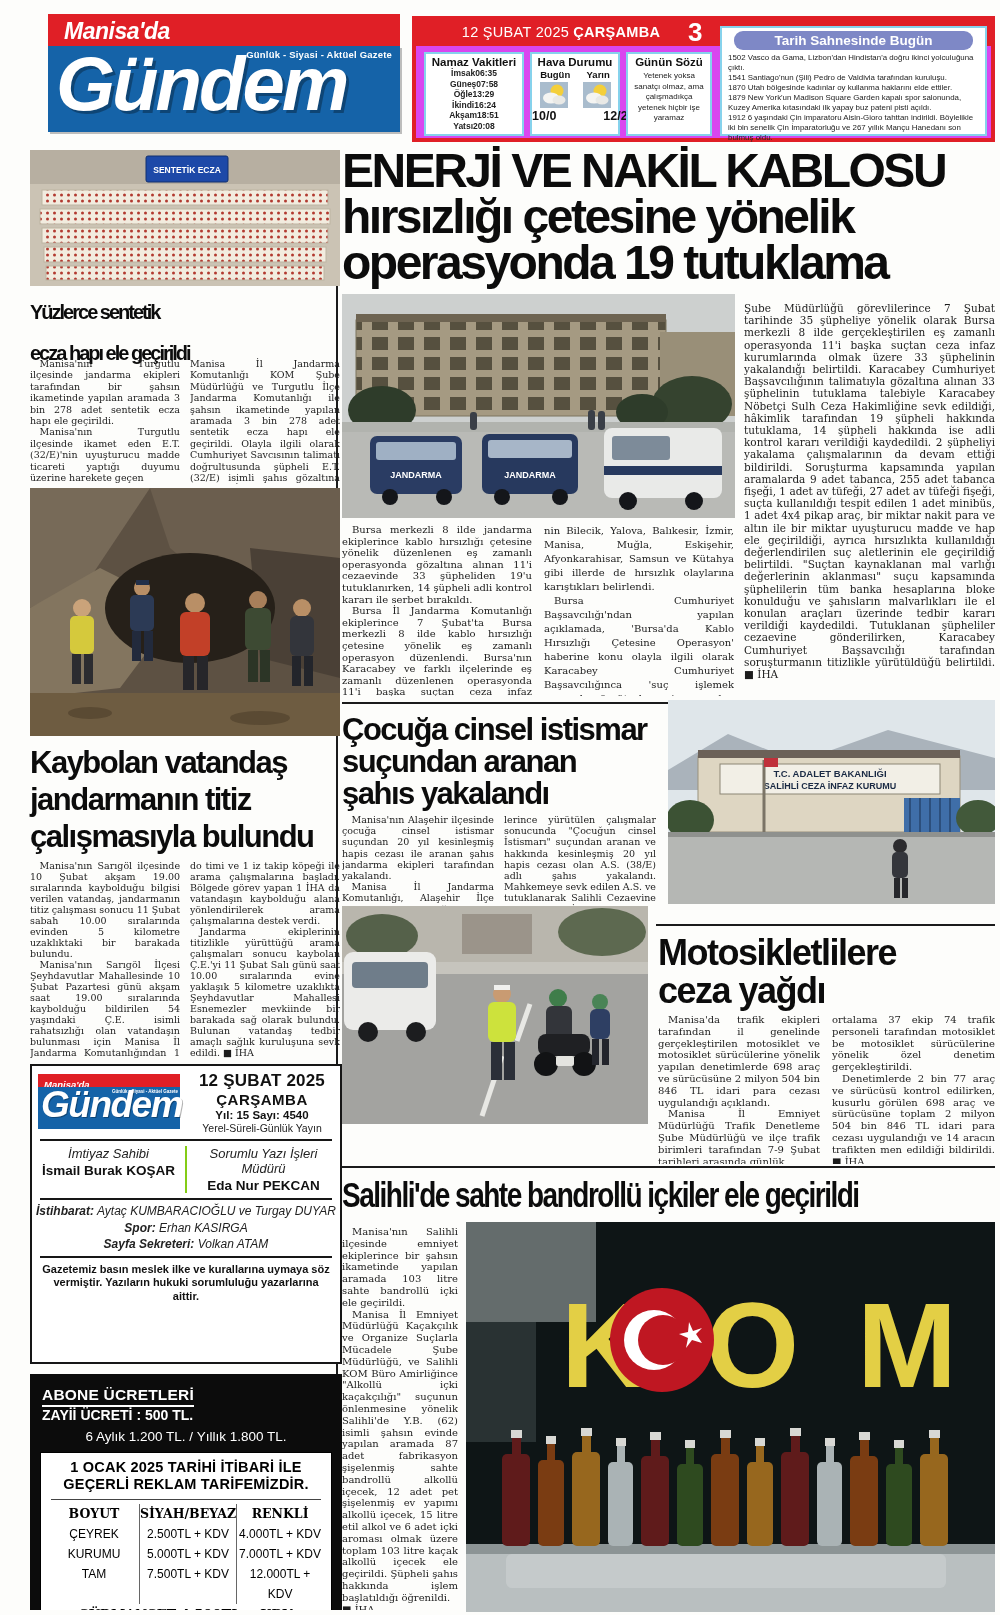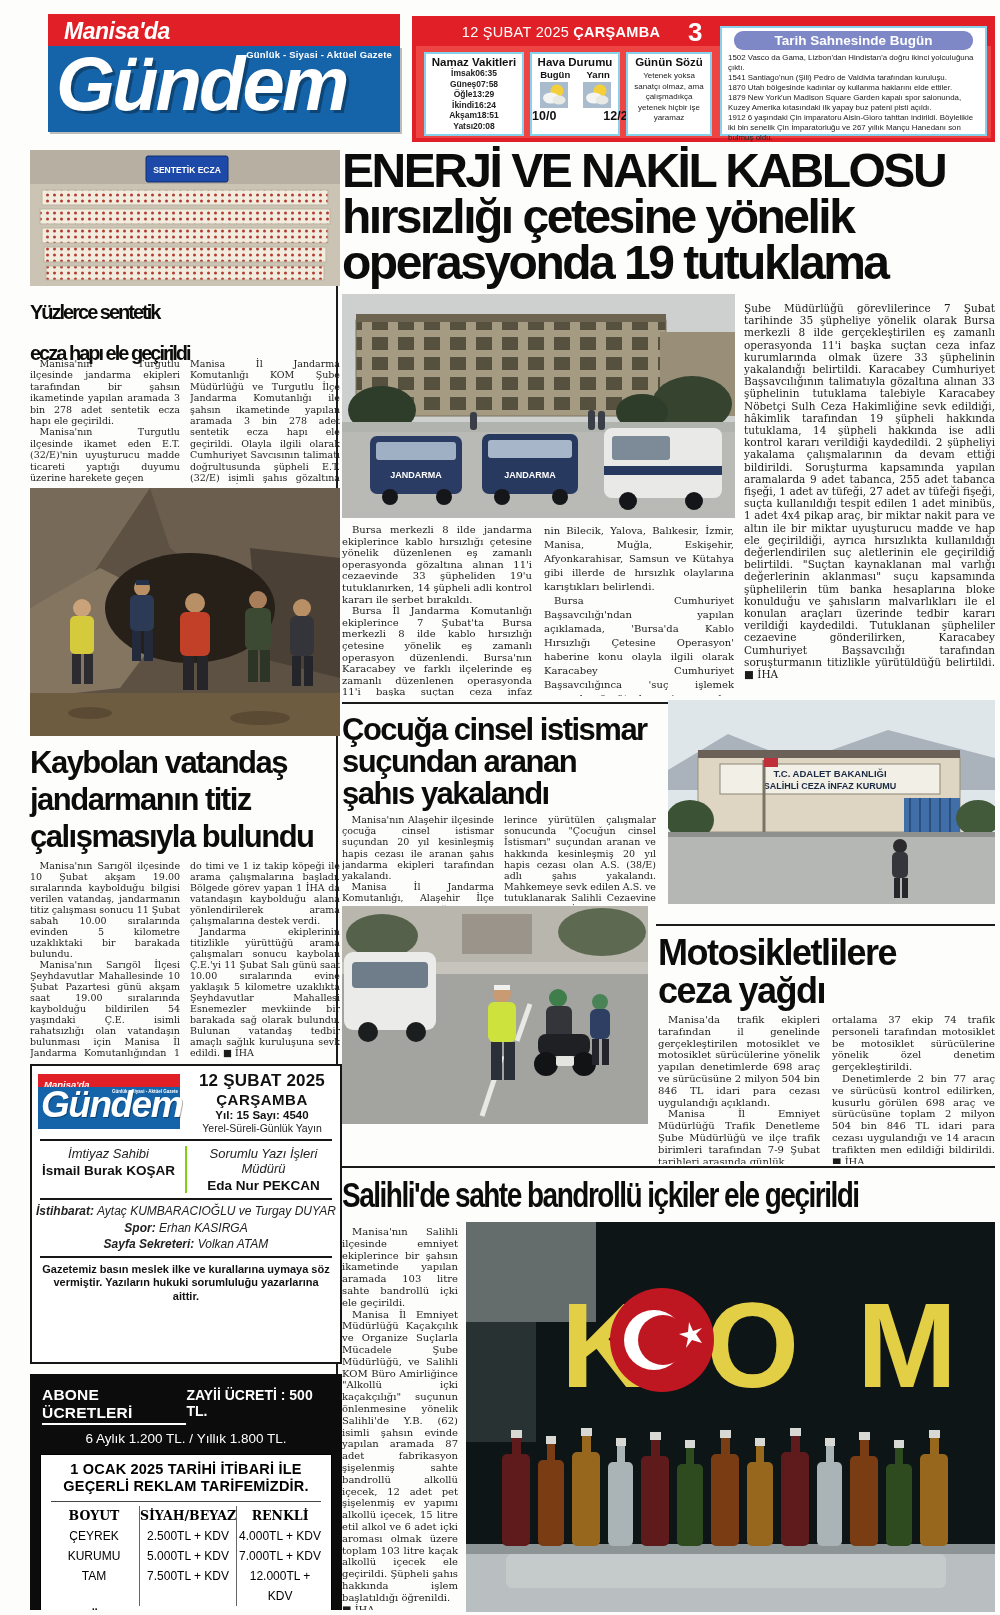--- a/index.html
+++ b/index.html
@@ -10,21 +10,21 @@
   .bodytxt{font-family:"DejaVu Serif","Liberation Serif",serif;color:#1c1c1c;text-align:justify;white-space:pre-line;overflow:hidden;}
   .rule-h{background:#1b1b1b;height:2px;}
   .rule-v{background:#1b1b1b;width:2px;}
   
   .logo-redband{position:absolute;left:18px;top:8px;right:2px;height:34px;background:#e01f26;}
   .logo-redband span{display:inline-block;color:#fff;font-style:italic;font-weight:bold;font-size:23px;padding:4px 0 0 16px;letter-spacing:-0.5px;}
   .logo-blue{position:absolute;left:18px;top:40px;right:2px;height:86px;background:#1563a8;box-shadow:2px 2px 0 rgba(0,0,0,.25);}
   .logo-blue .gname{position:absolute;left:8px;top:-6px;color:#fff;font-style:italic;font-weight:bold;font-size:76px;letter-spacing:-3px;text-shadow:3px 3px 0 rgba(0,0,0,.3);}
   .logo-tag{position:absolute;right:8px;top:3px;color:#fff;font-weight:bold;font-size:9.5px;letter-spacing:0.2px;}
   
-  #infobox{left:412px;top:16px;width:583px;height:126px;background:#ef4444;border:4px solid #e01f26;box-sizing:border-box;}
+  #infobox{left:412px;top:16px;width:583px;height:126px;background:#d946ef;border:4px solid #e01f26;box-sizing:border-box;}
   .ib-redbar{position:absolute;left:0;top:0;width:100%;height:26px;background:#e01f26;}
   .ib-date{position:absolute;left:0;top:4px;width:290px;text-align:center;color:#fff;font-size:14.5px;}
   .ib-date .dreg{font-weight:normal;letter-spacing:.3px;}
   .ib-date .dbold{font-weight:bold;letter-spacing:.3px;}
   .ib-page{position:absolute;left:272px;top:-3px;color:#fff;font-weight:bold;font-size:26px;}
   .smallbox{position:absolute;border:2px solid #86d2ec;background:#fff;box-sizing:border-box;}
   .sb-title{font-weight:bold;font-size:11.5px;text-align:center;color:#111;padding-top:2px;}
   .namaz-row{display:flex;justify-content:center;padding:0 7px;font-size:8.5px;font-weight:bold;color:#222;line-height:10.6px;}
   .hava-labels{display:flex;justify-content:space-around;font-size:9.5px;font-weight:bold;color:#111;margin-top:1px;}
   .hava-icons{display:flex;justify-content:space-around;margin-top:2px;}
@@ -53,21 +53,21 @@
   .imp-cell:first-child{border-right:2px solid #84cc16;}
   .imp-role{font-style:italic;font-size:13px;color:#222;}
   .imp-name{font-weight:bold;font-size:13.5px;color:#111;margin-top:2px;}
   .imp-row3{text-align:center;font-size:12px;color:#222;line-height:16.5px;font-style:italic;}
   .imp-row3 b{font-style:italic;}
   .imp-pledge{font-weight:bold;font-size:11px;text-align:center;color:#111;padding:2px 10px;line-height:1.25;}
   .imp-gray{background:#e3e3e0;margin:3px 5px 5px 5px;padding:2px 5px;font-size:10.5px;color:#1a1a1a;line-height:13.5px;}
   .imp-gray .c{text-align:center;}
   
   #pricing{left:30px;top:1374px;width:312px;height:236px;background:#0c0c0c;color:#fff;box-sizing:border-box;overflow:hidden;}
-  .pr-top{display:flex;justify-content:space-between;align-items:baseline;padding:12px 12px 0 12px;}
+  .pr-top{display:flex;justify-content:space-between;align-items:baseline;padding:12px 12px 0 12px;flex-direction:column;}
   .pr-abone{font-weight:bold;font-size:15.5px;letter-spacing:.2px;border-bottom:2px solid #fff;padding-bottom:1px;}
   .pr-zayii{font-weight:bold;font-size:14px;}
   .pr-sub{text-align:center;font-size:13.5px;margin-top:6px;}
   .pr-inner{margin:8px 10px;background:#fff;color:#000;border:1px solid #000;padding:6px 8px 7px 8px;}
   .pr-title{font-weight:bold;font-size:14.5px;text-align:center;line-height:1.2;letter-spacing:.2px;}
   .pr-thin{height:1px;background:#444;margin:5px 2px 4px 2px;}
   .pr-grid{display:grid;grid-template-columns:90px 1fr 1fr;}
   .pr-grid div{text-align:center;font-size:12px;line-height:20px;}
   .pr-grid .hd{font-family:"DejaVu Serif","Liberation Serif",serif;font-weight:bold;font-size:12.5px;}
   .pr-grid .b2,.pr-grid .b3{border-left:1px solid #666;}

